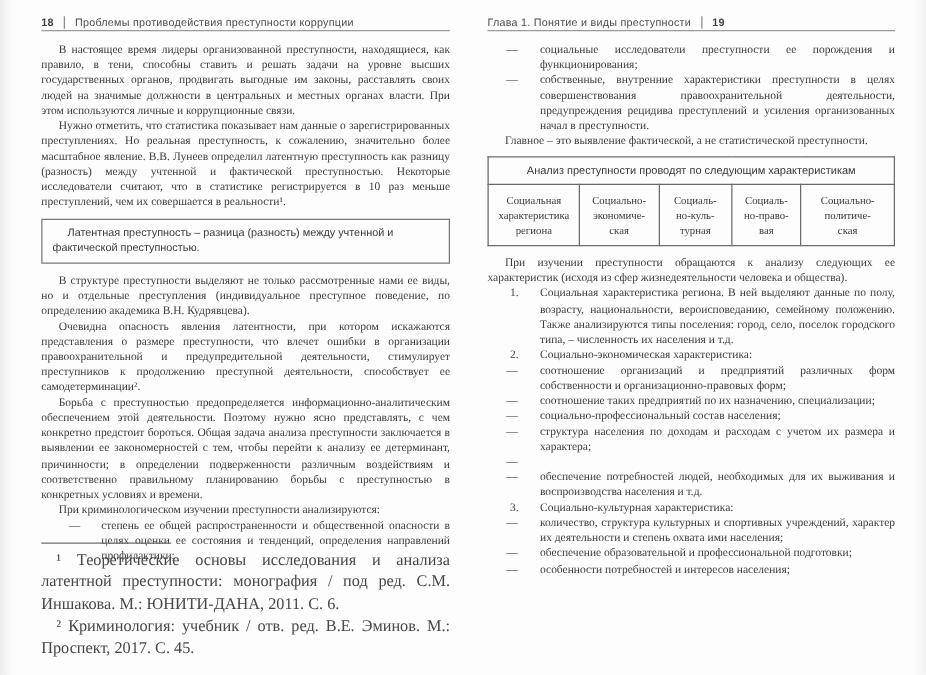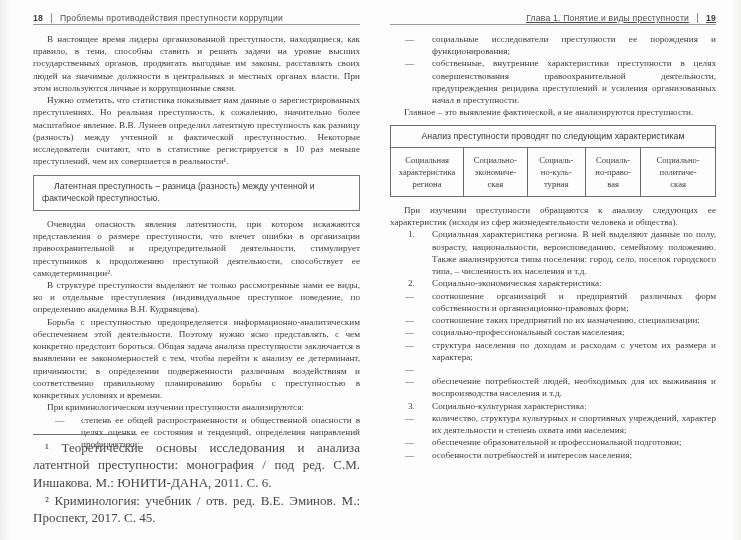--- a/index.html
+++ b/index.html
@@ -18,21 +18,21 @@
 
   
   .runhead{
     display:flex;align-items:center;
     font-family:"Liberation Sans", sans-serif;
     font-size:8.6px;color:#4d4d4d;letter-spacing:.2px;
     padding-bottom:1px;border-bottom:1px solid #9a9a9a;margin-bottom:8px;
   }
   .runhead .pgnum{font-weight:bold;color:#3f3f3f;}
   .hdr-div{display:inline-block;width:0;height:10px;border-left:1px solid #8a8a8a;margin:0 8px;}
-  .runhead-right{justify-content:flex-end;text-decoration:underline;}
+  .runhead-right{justify-content:flex-start;}
 
   
   .bodytext{color:#3c3c3c;font-size:9.2px;line-height:1.33;text-align:justify;}
   p.para{margin:0;text-indent:14px;}
 
   
   .callout{
     border:1px solid #787878;background:#fdfdfd;
     margin:7px 0;padding:4px 8px 5px 8px;
     font-family:"Liberation Sans", sans-serif;
@@ -91,22 +91,22 @@
       <span class="hdr-div"></span>
       <span>Проблемы противодействия преступности коррупции</span>
     </div>
 
     <div class="bodytext">
       <p class="para">В настоящее время лидеры организованной преступности, находящиеся, как правило, в тени, способны ставить и решать задачи на уровне высших государственных органов, продвигать выгодные им законы, расставлять своих людей на значимые должности в центральных и местных органах власти. При этом используются личные и коррупционные связи.</p>
       <p class="para">Нужно отметить, что статистика показывает нам данные о зарегистрированных преступлениях. Но реальная преступность, к сожалению, значительно более масштабное явление. В.В. Лунеев определил латентную преступность как разницу (разность) между учтенной и фактической преступностью. Некоторые исследователи считают, что в статистике регистрируется в 10 раз меньше преступлений, чем их совершается в реальности¹.</p>
 
       <div class="callout">Латентная преступность – разница (разность) между учтенной и фактической преступностью.</div>
 
+      <p class="para">В структуре преступности выделяют не только рассмотренные нами ее виды, но и отдельные преступления (индивидуальное преступное поведение, по определению академика В.Н. Кудрявцева).</p>
       <p class="para">Очевидна опасность явления латентности, при котором искажаются представления о размере преступности, что влечет ошибки в организации правоохранительной и предупредительной деятельности, стимулирует преступников к продолжению преступной деятельности, способствует ее самодетерминации².</p>
-      <p class="para">В структуре преступности выделяют не только рассмотренные нами ее виды, но и отдельные преступления (индивидуальное преступное поведение, по определению академика В.Н. Кудрявцева).</p>
       <p class="para">Борьба с преступностью предопределяется информационно-аналитическим обеспечением этой деятельности. Поэтому нужно ясно представлять, с чем конкретно предстоит бороться. Общая задача анализа преступности заключается в выявлении ее закономерностей с тем, чтобы перейти к анализу ее детерминант, причинности; в определении подверженности различным воздействиям и соответственно правильному планированию борьбы с преступностью в конкретных условиях и времени.</p>
       <p class="para">При криминологическом изучении преступности анализируются:</p>
 
       <div class="dli">
         <span class="marker">—</span>
         <div class="dtext">степень ее общей распространенности и общественной опасности в целях оценки ее состояния и тенденций, определения направлений профилактики;</div>
       </div>
     </div>
 
     <div class="footnotes">
@@ -128,21 +128,21 @@
 
       <div class="dli">
         <span class="marker">—</span>
         <div class="dtext">социальные исследователи преступности ее порождения и функционирования;</div>
       </div>
       <div class="dli">
         <span class="marker">—</span>
         <div class="dtext">собственные, внутренние характеристики преступности в целях совершенствования правоохранительной деятельности, предупреждения рецидива преступлений и усиления организованных начал в преступности.</div>
       </div>
 
-      <p class="para">Главное – это выявление фактической, а не анализируются преступности.</p>
+      <p class="para">Главное – это выявление фактической, а не статистической преступности.</p>
 
       <table class="an-table">
         <tbody>
             <tr>
           <th colspan="5">Анализ преступности проводят по следующим характеристикам</th>
         </tr>
         <tr>
           <td>Социальная
 характеристика
 региона</td>

